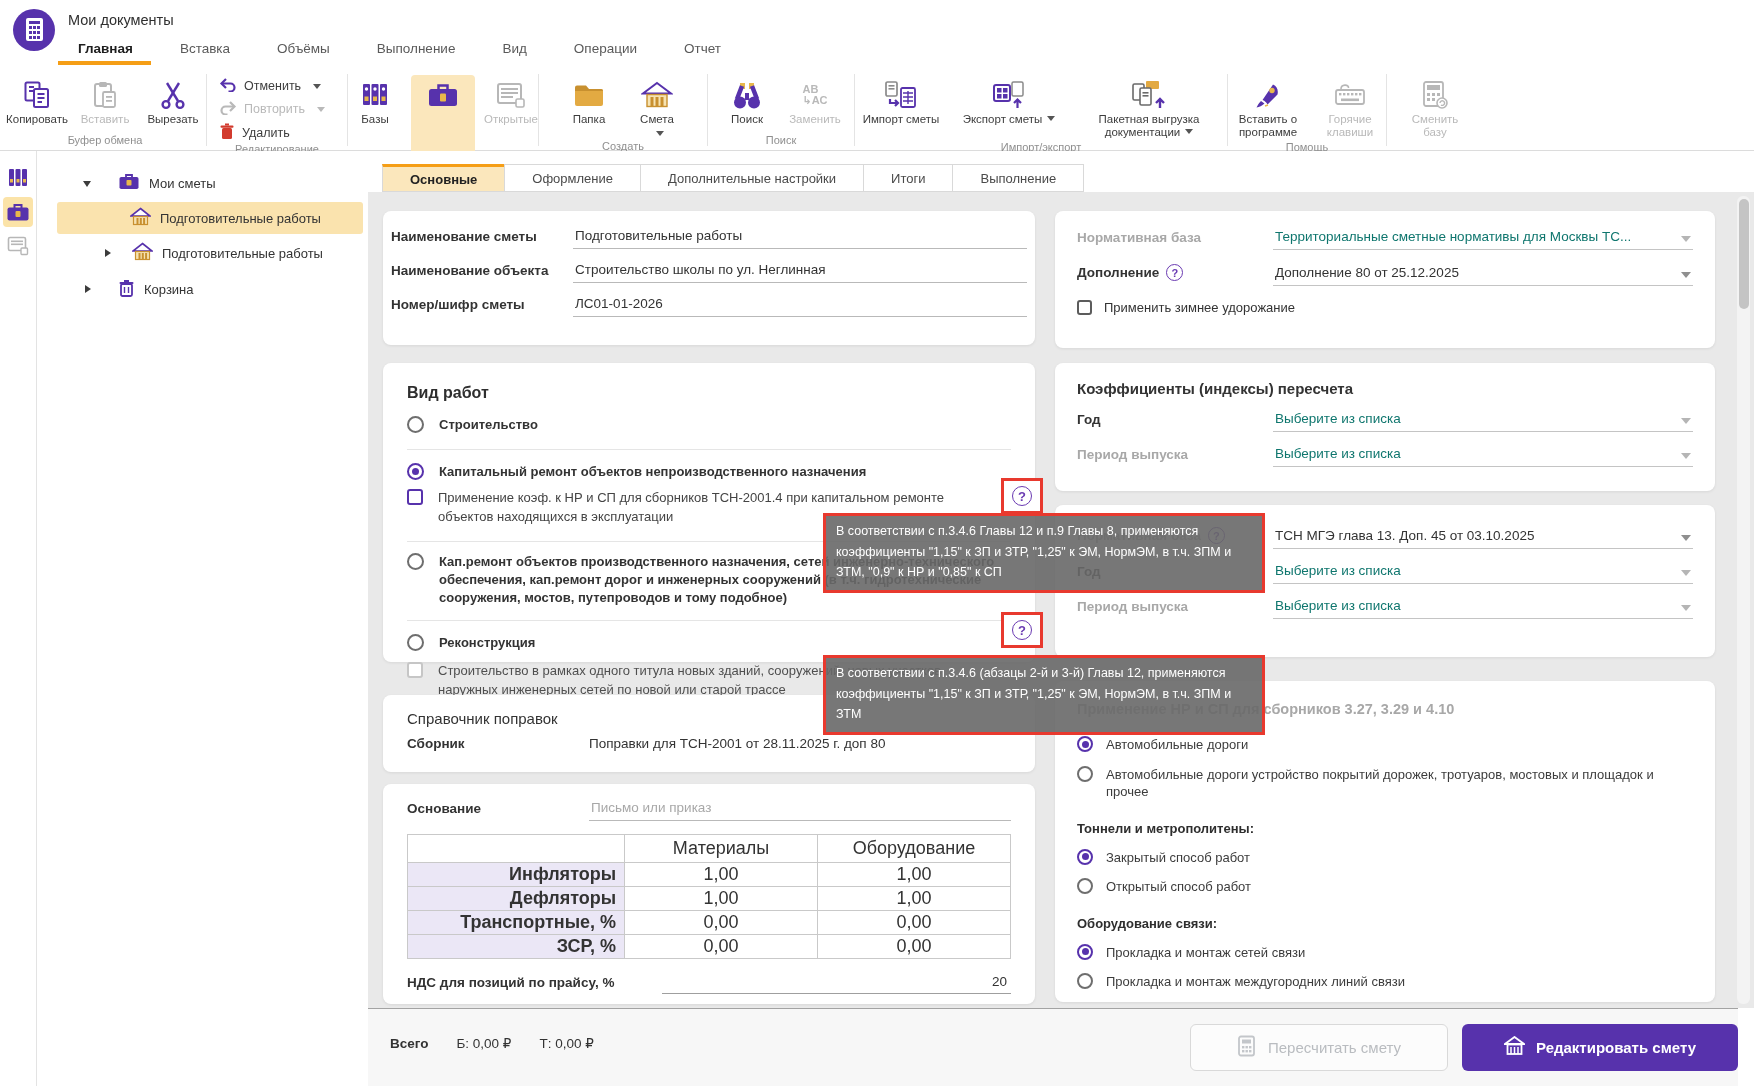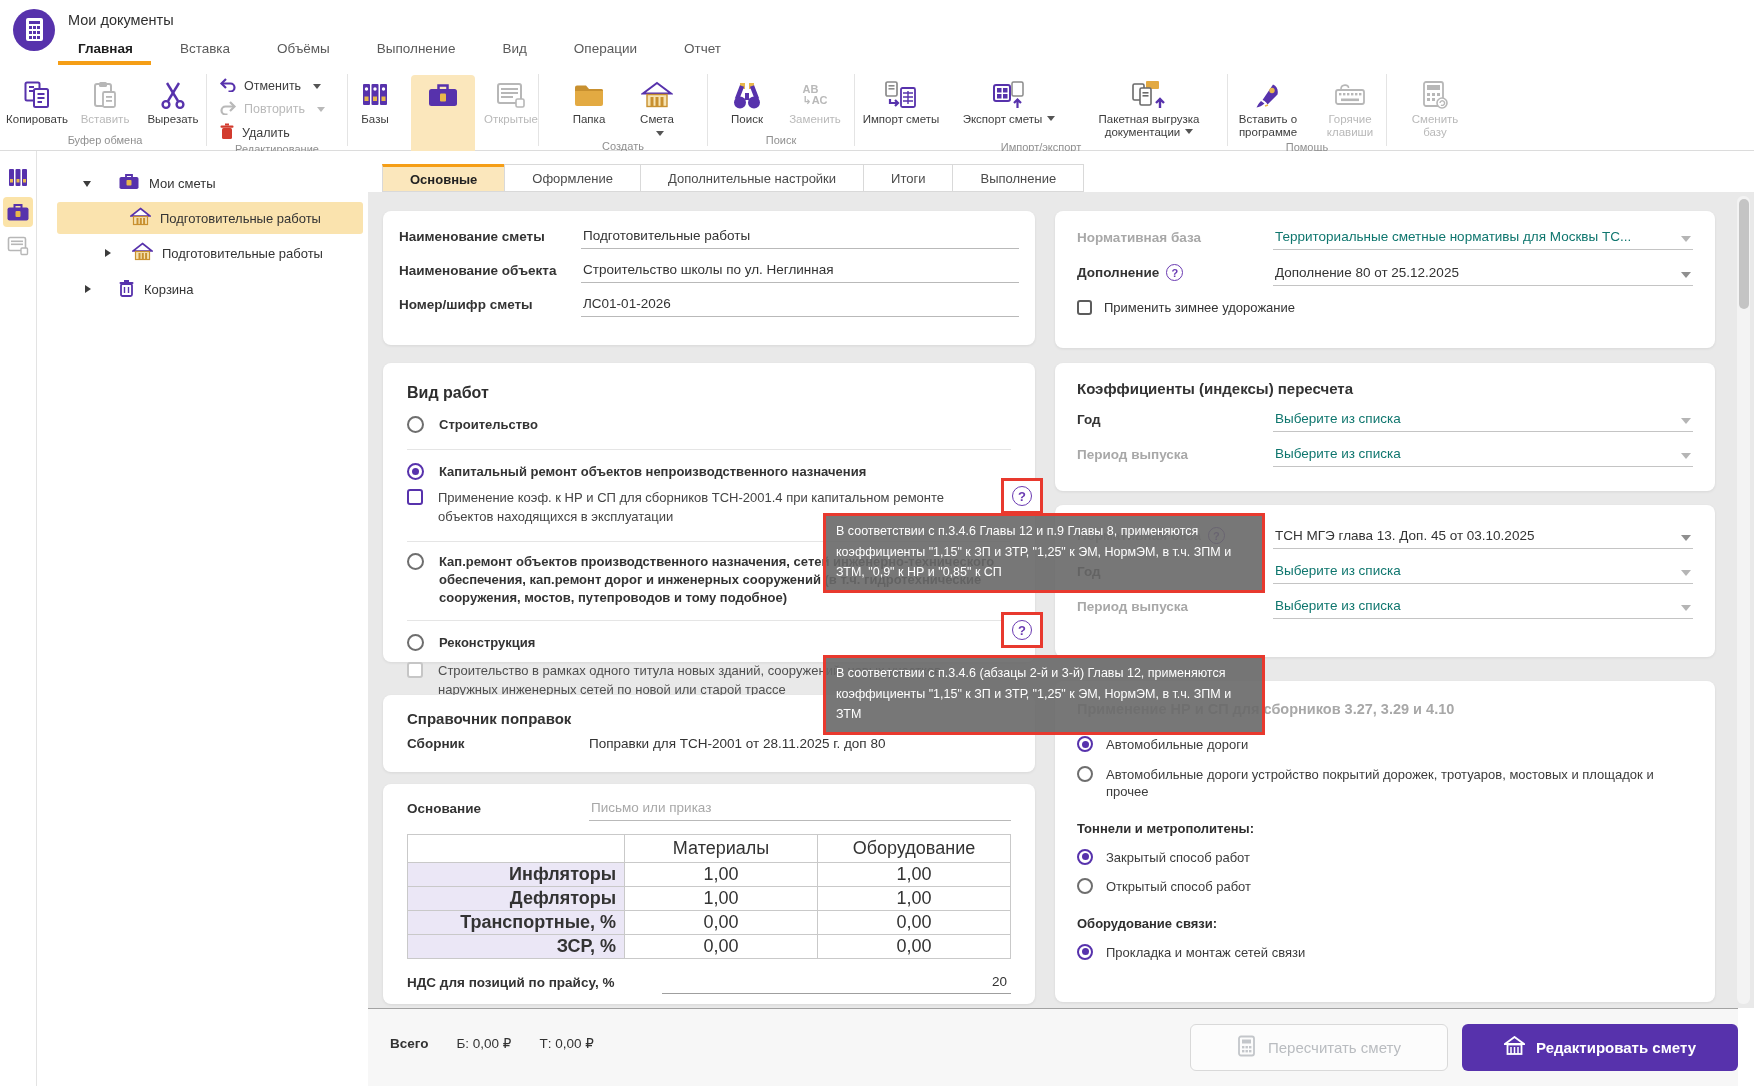--- a/index.html
+++ b/index.html
@@ -503,21 +503,21 @@
   <div class="mtabs">
     <div class="mtab active">Основные</div>
     <div class="mtab">Оформление</div>
     <div class="mtab">Дополнительные настройки</div>
     <div class="mtab">Итоги</div>
     <div class="mtab">Выполнение</div>
   </div>
 
   <div class="content"></div>
 
-  <div class="card" style="left:383px;top:211px;width:652px;height:134px;padding:17px 16px;">
+  <div class="card" style="left:383px;top:211px;width:652px;height:134px;padding:17px 8px;">
     <div class="frow">
       <div class="flab">Наименование сметы</div>
       <div class="fval">Подготовительные работы</div>
     </div>
     <div class="frow">
       <div class="flab">Наименование объекта</div>
       <div class="fval">Строительство школы по ул. Неглинная</div>
     </div>
     <div class="frow" style="margin-bottom:0">
       <div class="flab">Номер/шифр сметы</div>
@@ -547,21 +547,21 @@
       <span class="radio"></span>
       <span class="olab">Реконструкция</span>
     </div>
     <div class="optrow" style="padding-top:10px">
       <span class="cb dis"></span>
       <span class="clab" style="max-width:560px;color:#4f4f4f">Строительство в рамках одного титула новых зданий, сооружений, новых участков наружных инженерных сетей по новой или старой трассе</span>
     </div>
   </div>
 
   <div class="card" style="left:383px;top:695px;width:652px;height:77px;padding:15px 24px;">
-    <div style="font-size:15px;font-weight:700;margin-bottom:9px">Справочник поправок</div>
+    <div style="font-size:15px;font-weight:400;margin-bottom:9px">Справочник поправок</div>
     <div class="frow" style="margin-bottom:0">
       <div class="flab" style="padding-bottom:0">Сборник</div>
       <div style="flex:1;color:#333;font-size:13.5px">Поправки для ТСН-2001 от 28.11.2025 г. доп 80</div>
     </div>
   </div>
 
   <div class="card" style="left:383px;top:784px;width:652px;height:220px;padding:16px 24px;">
     <div class="frow" style="margin-bottom:13px">
       <div class="flab">Основание</div>
       <div class="fval ph">Письмо или приказ</div>
@@ -687,20 +687,24 @@
     </div>
     <div class="radrow" style="margin-bottom:20px">
       <span class="radio sm"></span>
       <span>Открытый способ работ</span>
     </div>
     <div class="subhead" style="margin-top:0">Оборудование связи:</div>
     <div class="radrow">
       <span class="radio sm sel"></span>
       <span>Прокладка и монтаж сетей связи</span>
     </div>
+    <div class="radrow">
+      <span class="radio sm"></span>
+      <span>Прокладка и монтаж междугородних линий связи</span>
+    </div>
   </div>
 
   <div class="qbox" style="left:1001px;top:478px;">
     <span class="qicon"></span>
   </div>
   <div class="tooltip" style="top:513px;">В соответствии с п.3.4.6 Главы 12 и п.9 Главы 8, применяются коэффициенты "1,15" к ЗП и ЗТР, "1,25" к ЭМ, НормЭМ, в т.ч. ЗПМ и ЗТМ, "0,9" к НР и "0,85" к СП</div>
 
   <div class="qbox" style="left:1001px;top:612px;">
     <span class="qicon"></span>
   </div>

